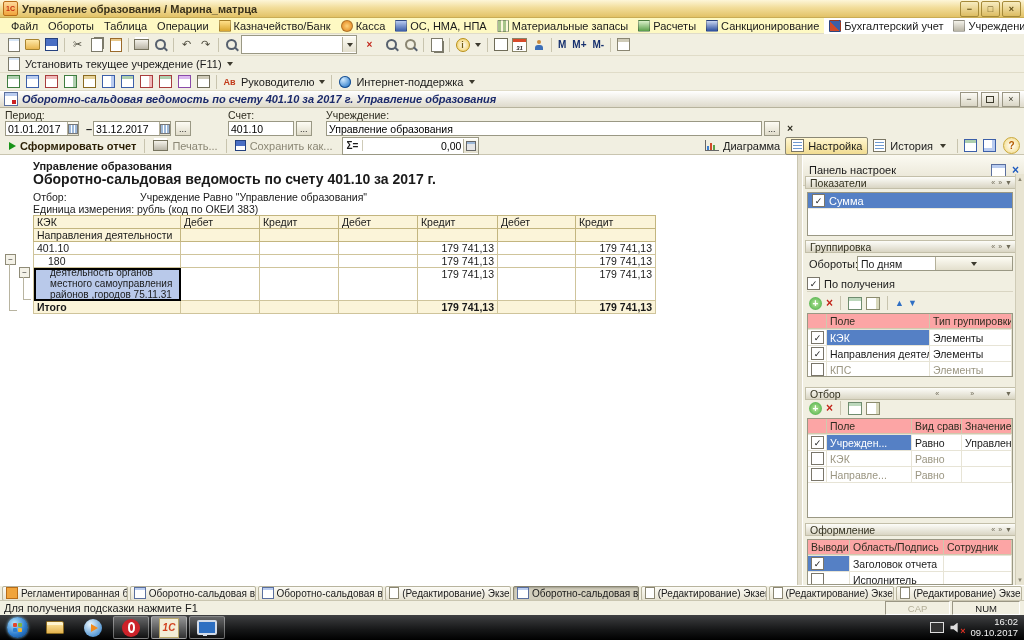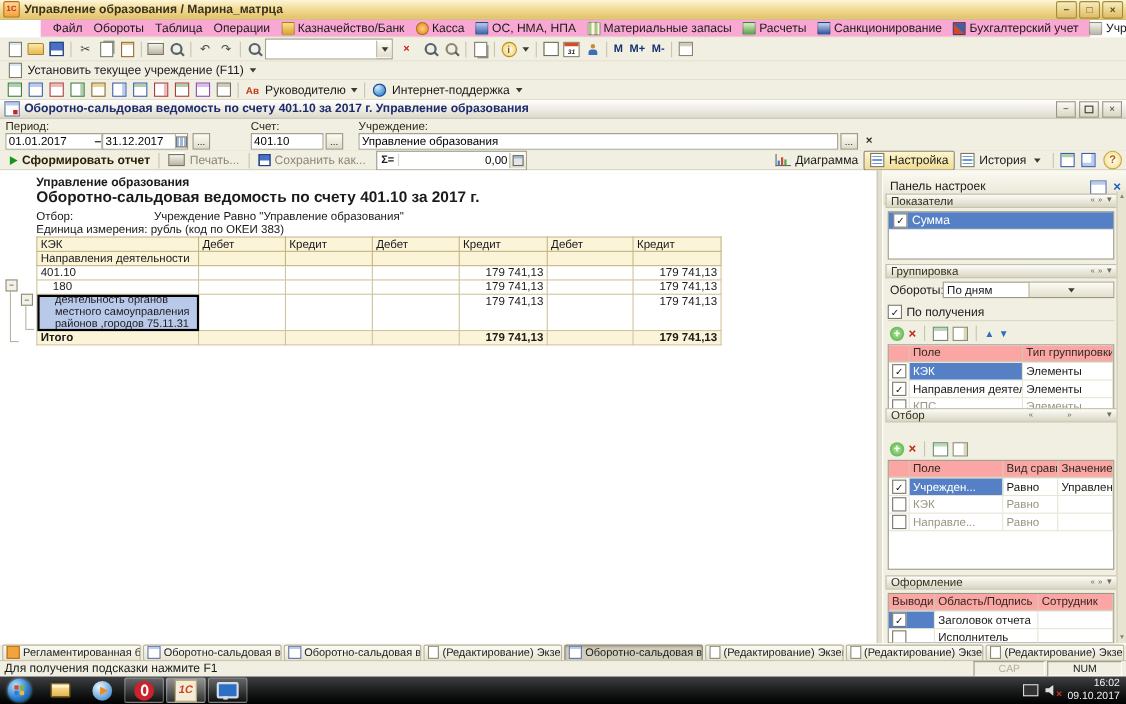--- a/index.html
+++ b/index.html
@@ -11,22 +11,22 @@
     background:linear-gradient(180deg,#fdf6d8 0%,#f2dd9a 45%,#e2c267 100%);
     border-bottom:1px solid #c9ac55;display:flex;align-items:center;padding:0 3px;box-sizing:border-box;}
   #app-logo{width:13px;height:13px;background:linear-gradient(#ffd89a,#f0a43c);border:1px solid #b86c18;
     color:#c62f10;font-size:7px;font-weight:bold;display:flex;align-items:center;justify-content:center;border-radius:2px;margin-right:4px;}
   #app-title{font-weight:bold;color:#3a321c;}
   .wctl{width:17px;height:14px;margin-left:2px;display:flex;align-items:center;justify-content:center;
     background:linear-gradient(#f7ecc0,#ddbd63);border:1px solid #a58a3a;border-radius:2px;font-size:9px;color:#5c4a14;font-weight:bold;}
   #titlebar .spacer{flex:1;}
 
   
-  #menubar{position:absolute;left:0;top:18px;width:954px;height:16px;background:#f9a8d4;
-    border-bottom:1px solid #e0dcc8;display:flex;align-items:center;padding-left:6px;box-sizing:border-box;margin-left:37px;}
+  #menubar{position:absolute;left:0;top:18px;width:824px;height:16px;background:#fef9c3;
+    border-bottom:1px solid #e0dcc8;display:flex;align-items:center;padding-left:6px;box-sizing:border-box;}
   .menu-item{display:flex;align-items:center;gap:3px;padding:0 5px;height:16px;cursor:default;white-space:nowrap;}
   .mi-ico{width:10px;height:10px;border-radius:1px;display:inline-block;border:1px solid rgba(0,0,0,.25);}
 
   
   .tbar{position:absolute;left:0;width:1024px;background:#f1efe1;display:flex;align-items:center;
     border-bottom:1px solid #e0dcc8;box-sizing:border-box;padding-left:4px;}
   #tb1{top:34px;height:22px;}
   #tb2{top:56px;height:17px;}
   #tb3{top:73px;height:18px;}
   .ti{width:19px;height:18px;display:inline-flex;align-items:center;justify-content:center;border-radius:2px;}
@@ -56,21 +56,21 @@
   .i-globe{width:12px;height:12px;border-radius:50%;background:radial-gradient(circle at 35% 30%,#cfe9ff,#3d87d0 70%,#1c4f8e);box-shadow:inset 0 0 0 1px #1c4f8e;}
   .tb-label{padding:0 2px;white-space:nowrap;}
   .mgr{color:#c23a1a;font-weight:bold;font-size:9px;}
 
   
   #mdibar{position:absolute;left:0;top:91px;width:1024px;height:17px;
     background:linear-gradient(#ffffff,#dedacb);border-bottom:1px solid #b7b39d;
     display:flex;align-items:center;padding:0 4px;box-sizing:border-box;}
   #mdi-icon{width:12px;height:12px;background:#fff;border:1px solid #5a6f9e;box-shadow:inset 0 3px 0 #b9ccf0;margin-right:4px;position:relative;}
   #mdi-icon::after{content:"";position:absolute;right:1px;bottom:1px;width:4px;height:4px;background:#c22;}
-  #mdi-title{font-weight:bold;color:#1b2a6b;}
+  #mdi-title{font-weight:bold;color:#1b2a6b;font-style:italic;}
   .mdi-ctl{width:16px;height:13px;margin-left:3px;display:flex;align-items:center;justify-content:center;
     border:1px solid #9a9684;background:linear-gradient(#fbfaf4,#dad6c5);font-size:9px;color:#3d3b2e;}
   .msq{width:6px;height:5px;border:1px solid #3d3b2e;display:inline-block;}
 
   
   #filters{position:absolute;left:0;top:108px;width:1024px;height:29px;background:#f1efe1;border-bottom:1px solid #d9d5c2;}
   .flabel{position:absolute;top:1px;font-size:10.5px;color:#2e2c20;}
   .ffield{position:absolute;top:13px;height:15px;background:#fff;border:1px solid #9a9884;display:flex;align-items:center;box-sizing:border-box;}
   .ffield input{border:0;outline:0;height:12px;font-size:10.5px;width:100%;padding:0 2px;font-family:"Liberation Sans",sans-serif;}
   .calbtn{width:13px;height:13px;background:linear-gradient(#fdfcf4,#e3dfcd);border-left:1px solid #b4b09a;
@@ -403,21 +403,21 @@
     <span style="flex:1;"></span>
     <span class="mdi-ctl">−</span>
     <span class="mdi-ctl">
         <i class="msq"></i>
       </span>
     <span class="mdi-ctl">×</span>
   </div>
 
   <div id="filters">
     <span class="flabel" style="left:5px;">Период:</span>
-    <span class="ffield" style="left:5px;width:100px;">
+    <span class="ffield" style="left:5px;width:74px;">
       <input value="01.01.2017" style="">
       <span class="calbtn">
           <i class="g"></i>
         </span>
     </span>
     <span id="fdash" style="left:86px;">–</span>
     <span class="ffield" style="left:93px;width:78px;">
       <input value="31.12.2017" style="">
       <span class="calbtn">
           <i class="g"></i>
@@ -647,21 +647,21 @@
         </div>
         <div class="pgr">
           <div style="width:19px;">
               <span class="cb" style="margin:0;"></span>
             </div>
           <div style="width:103px;" class="gray">КПС</div>
           <div style="flex:1;" class="gray">Элементы</div>
         </div>
       </div>
 
-      <div class="sec-hdr" style="top:216px;gap:28px;">
+      <div class="sec-hdr" style="top:232px;gap:28px;">
         <span>Отбор</span>
         <span class="spacer"></span>
         <span class="sec-ctl">«</span>
         <span class="sec-ctl">»</span>
         <span class="sec-ctl">▼</span>
       </div>
       <div class="ptool" style="left:6px;top:245px;">
         <span class="pt-plus">+</span>
         <span class="pt-x">×</span>
         <i class="sep"></i>

